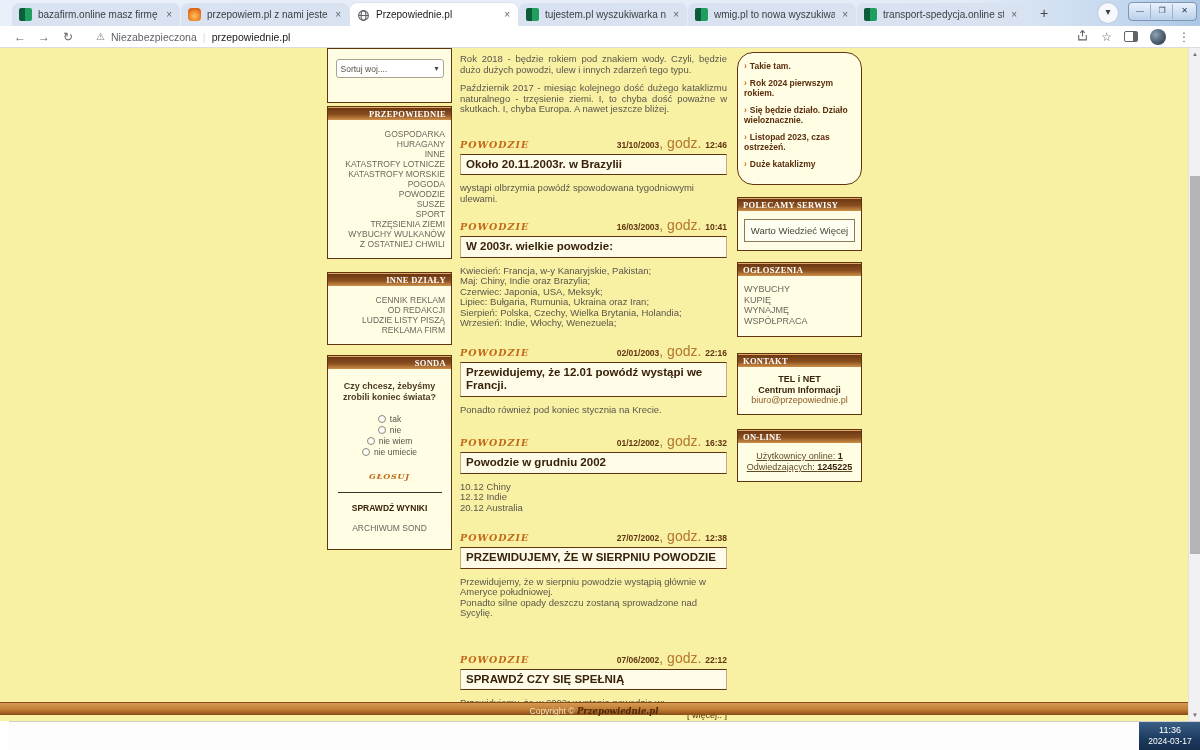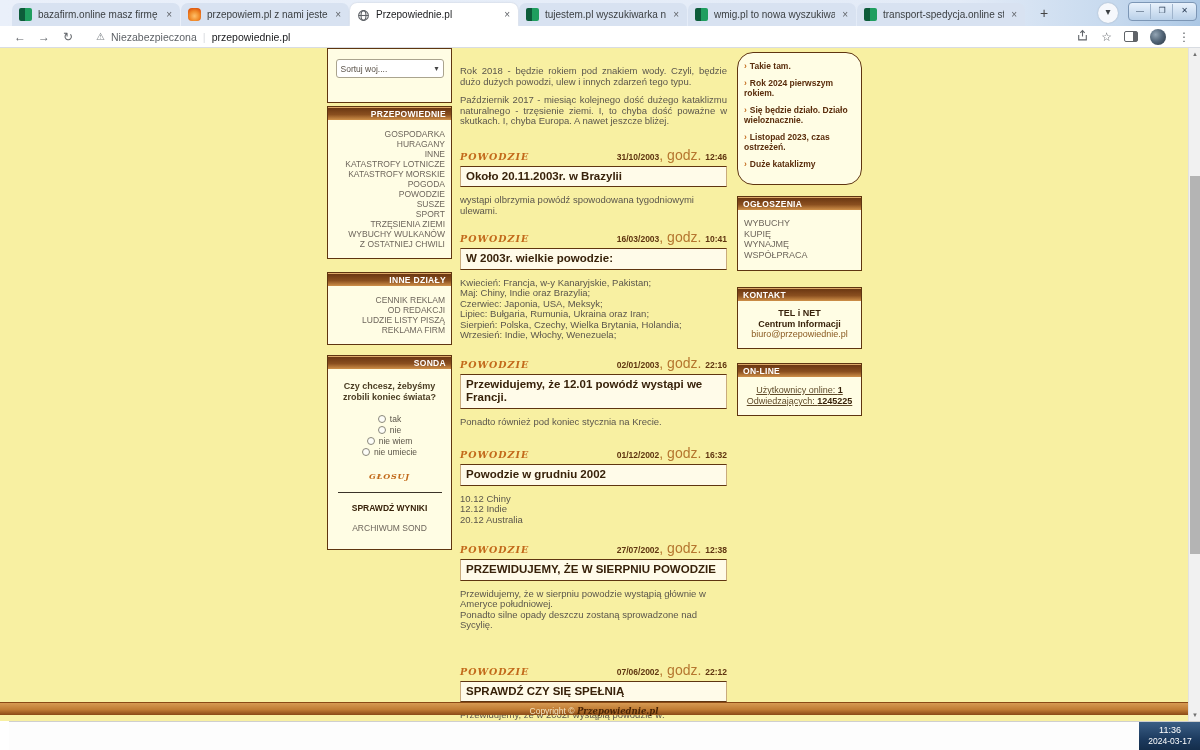--- a/index.html
+++ b/index.html
@@ -50,21 +50,21 @@
   
   .viewport { position:relative; width:1200px; height:673px; background:#f8f0a2; overflow:hidden; }
   .col { position:absolute; top:0; }
   .col-left  { left:327px; width:125px; }
   .col-main  { left:460px; width:267px; }
   .col-right { left:737px; width:125px; }
 
   .box { background:#fffde4; border:1px solid #5f3510; }
   .box-hdr { height:13px; line-height:13px; font-size:8.5px; font-weight:bold; color:#fff;
     letter-spacing:.3px; padding:0 5px; border-top:1px solid #dda868;
-    background:linear-gradient(180deg,#6b3712 0%,#8a4f1f 55%,#cf9049 100%); }
+    background:linear-gradient(180deg,#6b3712 0%,#8a4f1f 55%,#cf9049 100%);font-family:Liberation Serif, serif; }
   .hdr-right { text-align:right; }
 
   
   .sort-box { height:55px; padding-top:10px; }
   .select { width:108px; height:19px; margin:0 auto; background:#fff; border:1px solid #aaa48e;
     border-radius:3px; display:flex; align-items:center; padding:0 4px; }
   .select-text { flex:1; font-size:8.5px; color:#5a5248; }
   .select-arrow { font-size:8px; color:#444; }
   .menu-list { padding:9px 6px 9px 4px; text-align:right; }
   .menu-item { font-size:8.5px; line-height:10px; color:#6e665c; cursor:pointer; }
@@ -276,21 +276,21 @@
               </div>
             <div class="serif-link poll-vote">GŁOSUJ</div>
             <div class="poll-hr"></div>
             <div class="poll-results">SPRAWDŹ WYNIKI</div>
             <div class="poll-archive">ARCHIWUM SOND</div>
           </div>
         </div>
       </div>
 
       <div class="col col-main">
-        <div class="intro-p" style="margin-top:18px;">Rok 2018 - będzie rokiem pod znakiem wody. Czyli, będzie dużo dużych powodzi, ulew i innych zdarzeń tego typu.</div>
+        <div class="intro-p" style="margin-top:6px;">Rok 2018 - będzie rokiem pod znakiem wody. Czyli, będzie dużo dużych powodzi, ulew i innych zdarzeń tego typu.</div>
         <div class="intro-p" style="margin-top:8px;">Październik 2017 - miesiąc kolejnego dość dużego kataklizmu naturalnego - trzęsienie ziemi. I, to chyba dość poważne w skutkach. I, chyba Europa. A nawet jeszcze bliżej.</div>
 
         <div>
           <div class="art-head" style="margin-top:20px;">
             <span class="art-cat">POWODZIE</span>
             <span class="art-when"><span>31/10/2003</span><span class="godz">, godz. </span><span>12:46</span></span>
           </div>
           <div class="art-title">Około 20.11.2003r. w Brazylii</div>
           <div class="art-body">wystąpi olbrzymia powódź spowodowana tygodniowymi ulewami.</div>
         </div>
@@ -362,20 +362,26 @@
 
             <div class="rlink"><span class="bullet">›</span><span>Rok 2024 pierwszym rokiem.</span></div>
 
             <div class="rlink"><span class="bullet">›</span><span>Się będzie działo. Działo wieloznacznie.</span></div>
 
             <div class="rlink"><span class="bullet">›</span><span>Listopad 2023, czas ostrzeżeń.</span></div>
 
             <div class="rlink"><span class="bullet">›</span><span>Duże kataklizmy</span></div>
           </div>
 
+        <div class="box" style="margin-top:12px;">
+          <div class="box-hdr">POLECAMY SERWISY</div>
+          <div class="inner-pad">
+            <div class="rec-inner">Warto Wiedzieć Więcej</div>
+          </div>
+        </div>
 
         <div class="box" style="margin-top:11px;">
           <div class="box-hdr">OGŁOSZENIA</div>
           <div class="ads-list">
 
           <div class="ads-item">WYBUCHY</div>
               <div class="ads-item">KUPIĘ</div>
               <div class="ads-item">WYNAJMĘ</div>
               <div class="ads-item">WSPÓŁPRACA</div>
             </div>

